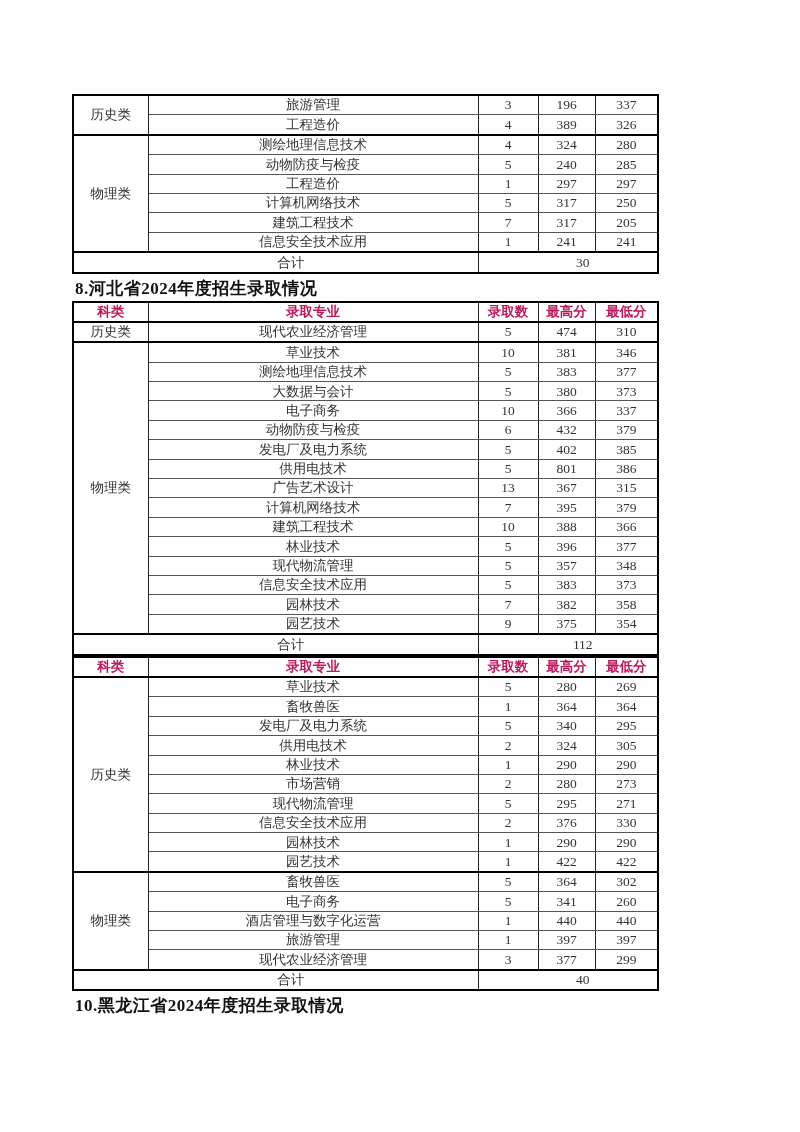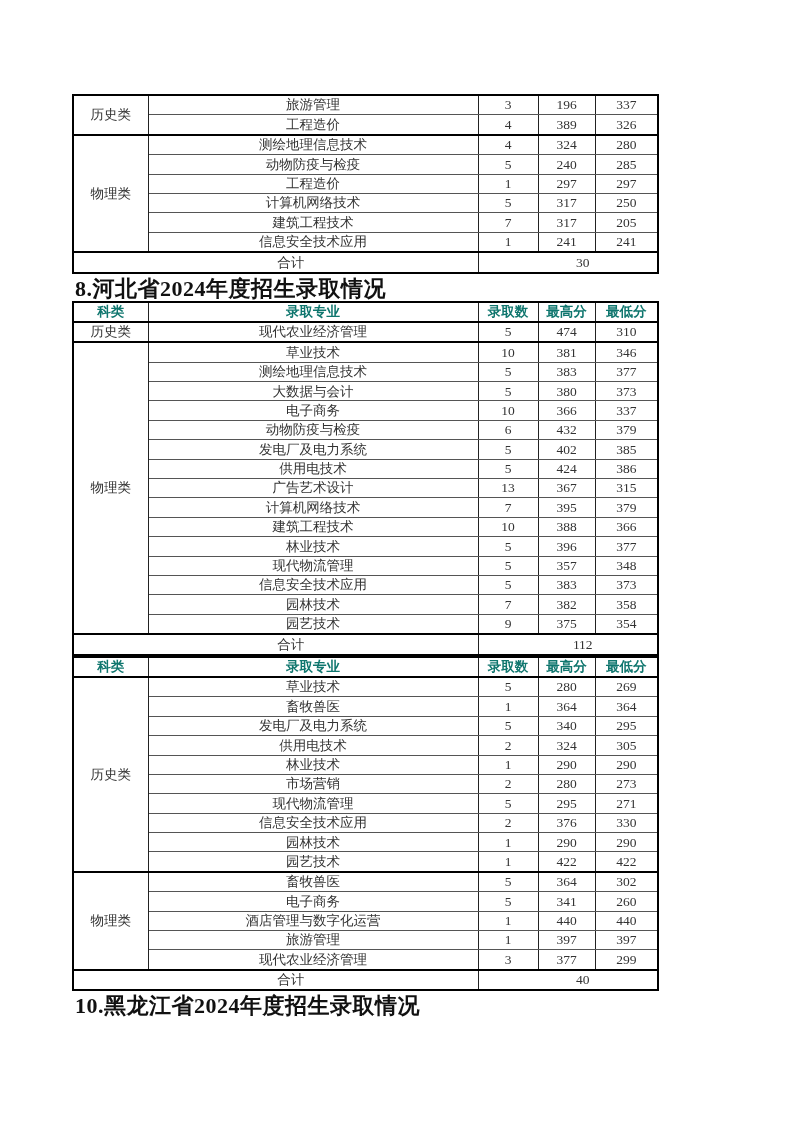--- a/index.html
+++ b/index.html
@@ -8,21 +8,21 @@
     width: 800px;
     height: 1132px;
     box-sizing: border-box;
     padding: 94px 0 0 72px;
     background: #ffffff;
     font-family: "Liberation Serif", "DejaVu Serif", serif;
     color: #333333;
     overflow: hidden;
   }
   .section-heading {
-    font-size: 22px;
+    font-size: 17px;
     line-height: 18px;
     font-weight: bold;
     color: #111111;
     margin: 6px 0 3px 3px;
     letter-spacing: 0.5px;
     white-space: nowrap;
   }
   table.tbl {
     border-collapse: collapse;
     table-layout: fixed;
@@ -41,21 +41,21 @@
     vertical-align: middle;
     font-size: 13.5px;
     line-height: 1;
     white-space: nowrap;
     overflow: hidden;
     font-weight: normal;
     color: #333333;
   }
   table.tbl tr.head-row th {
     font-weight: bold;
-    color: #0f766e;
+    color: #be185d;
     border-bottom: 1px solid #333333;
   }
   table.tbl tr.grp > td { border-top: 2px solid #000000; }
   table.tbl tr.total-row > td { border-top: 2px solid #000000; padding-left: 30px; }
 </style>
 </head>
 <body>
 
 <div class="page">
   <div id="sections-container">
@@ -181,21 +181,21 @@
           </tr>
           <tr>
             <td>发电厂及电力系统</td>
             <td>5</td>
             <td>402</td>
             <td>385</td>
           </tr>
           <tr>
             <td>供用电技术</td>
             <td>5</td>
-            <td>424</td>
+            <td>801</td>
             <td>386</td>
           </tr>
           <tr>
             <td>广告艺术设计</td>
             <td>13</td>
             <td>367</td>
             <td>315</td>
           </tr>
           <tr>
             <td>计算机网络技术</td>

